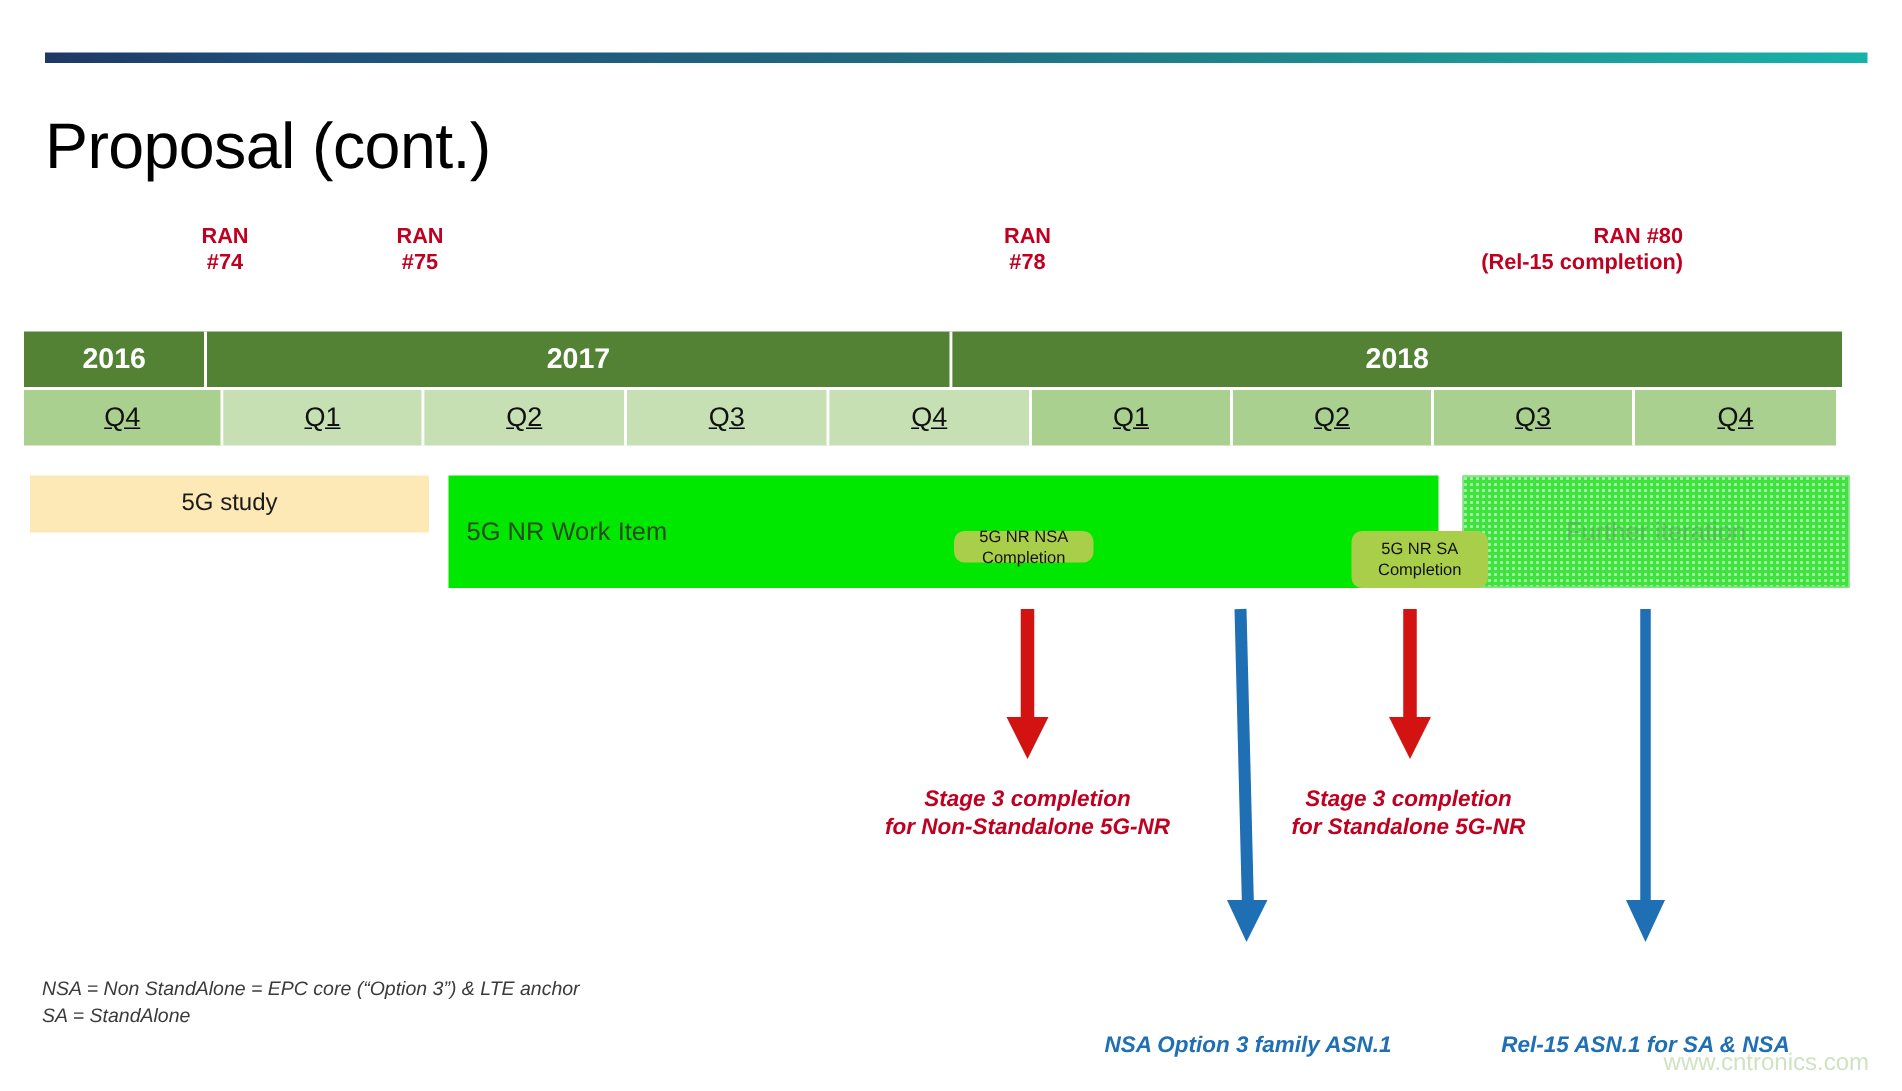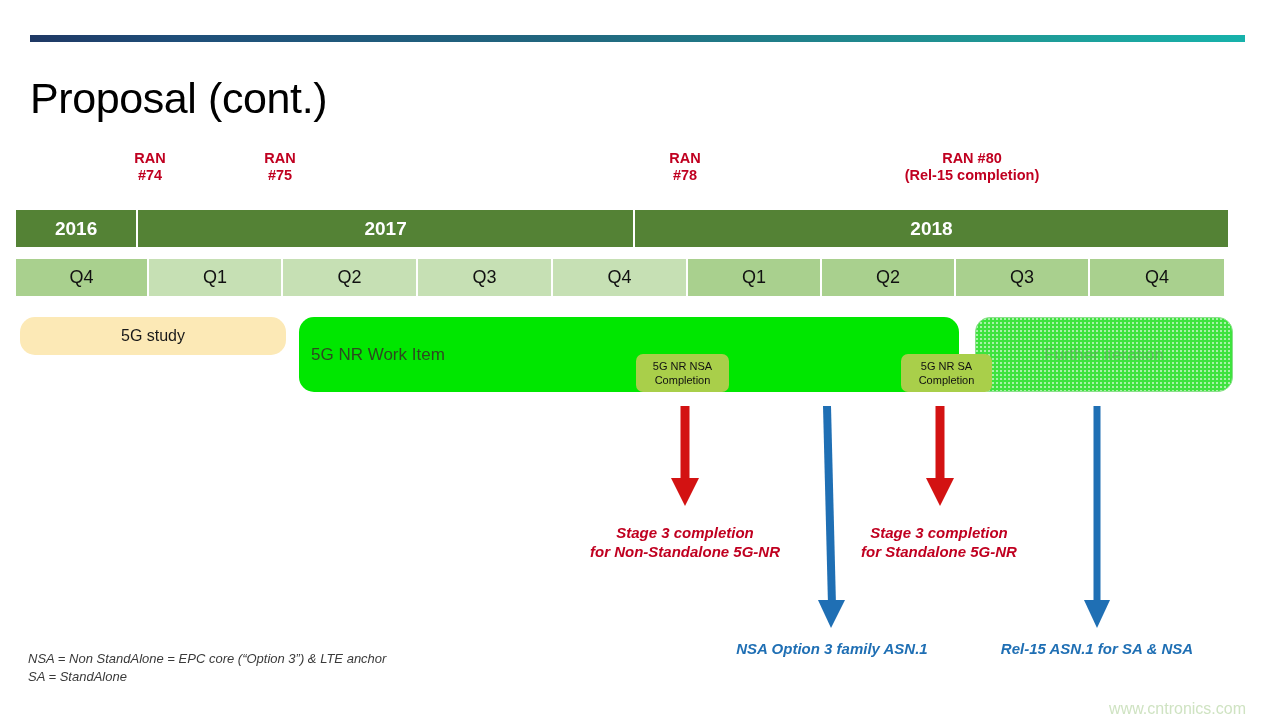--- a/index.html
+++ b/index.html
@@ -28,43 +28,43 @@
   }
 
   
   .ran{
     position:absolute;
     color:#c00020;font-weight:bold;font-size:14.5px;line-height:17px;
     text-align:center;white-space:nowrap;
   }
 
   
-  .timeline{position:absolute;left:16px;top:210px;width:1212px;}
+  .timeline{position:absolute;left:16px;top:221px;width:1212px;}
   .year-row{display:flex;height:37px;}
   .year-cell{
     background:#548235;color:#ffffff;
     font-weight:bold;font-size:19px;
     display:flex;align-items:center;justify-content:center;
     border-right:2px solid #ffffff;
     box-sizing:border-box;
   }
   .year-cell:last-child{border-right:none;}
-  .q-row{display:flex;height:37px;margin-top:12px;}
+  .q-row{display:flex;height:37px;margin-top:2px;text-decoration:underline;}
   .q-cell{
     color:#111111;font-size:18px;
     display:flex;align-items:center;justify-content:center;
     border-right:2px solid #ffffff;
     box-sizing:border-box;
   }
   .q-cell:last-child{border-right:none;}
   .q-dark{background:#a9d08e;}
   .q-light{background:#c6e0b4;}
 
   
-  .bar{position:absolute;border-radius:15px;box-sizing:border-box;text-align:center;}
+  .bar{position:absolute;border-radius:0;box-sizing:border-box;text-align:center;}
   .bar-study{
     left:20px;top:317px;width:266px;height:38px;
     background:#fce9b6;
     display:flex;align-items:center;justify-content:center;
     font-size:16px;color:#1a1a1a;
   }
   .bar-wi{
     left:299px;top:317px;width:660px;height:75px;
     background:#00e700;
   }
@@ -86,36 +86,36 @@
     color:rgba(110,130,110,0.38);white-space:nowrap;
   }
 
   
   .chip{
     position:absolute;border-radius:7px;background:#a9cf4a;
     display:flex;flex-direction:column;align-items:center;justify-content:center;
     font-size:11px;line-height:14px;color:#111111;text-align:center;
     box-sizing:border-box;
   }
-  .chip-nsa{left:636px;top:354px;width:93px;height:38px;}
+  .chip-nsa{left:636px;top:354px;width:93px;height:21px;}
   .chip-sa{left:901px;top:354px;width:91px;height:38px;}
 
   
   .arrow{position:absolute;}
 
   
   .ann-red{
     position:absolute;color:#c00020;
     font-weight:bold;font-style:italic;font-size:15px;line-height:19px;
     text-align:center;white-space:nowrap;
   }
   .ann-blue{
     position:absolute;color:#1f6fb4;
     font-weight:bold;font-style:italic;font-size:15px;line-height:19px;
-    text-align:center;white-space:nowrap;
+    text-align:center;white-space:nowrap;margin-top:48px;
   }
 
   
   .footnote{
     position:absolute;left:28px;top:650px;
     font-style:italic;font-size:13px;line-height:18px;color:#3a3a3a;
     white-space:pre-line;
   }
   
   .watermark{
@@ -137,21 +137,21 @@
     <div>#74</div>
   </div>
   <div class="ran" style="left:240px;top:150px;width:80px;">
     <div>RAN</div>
     <div>#75</div>
   </div>
   <div class="ran" style="left:645px;top:150px;width:80px;">
     <div>RAN</div>
     <div>#78</div>
   </div>
-  <div class="ran" style="left:862px;top:150px;width:220px;">
+  <div class="ran" style="left:902px;top:150px;width:220px;text-align:right;">
     <div>RAN #80</div>
     <div>(Rel-15 completion)</div>
   </div>
 
   <div class="timeline">
     <div class="year-row">
       <div class="year-cell" style="width:133px;">2016</div>
       <div class="year-cell" style="width:541px;">2017</div>
       <div class="year-cell" style="width:646px;">2018</div>
     </div>

